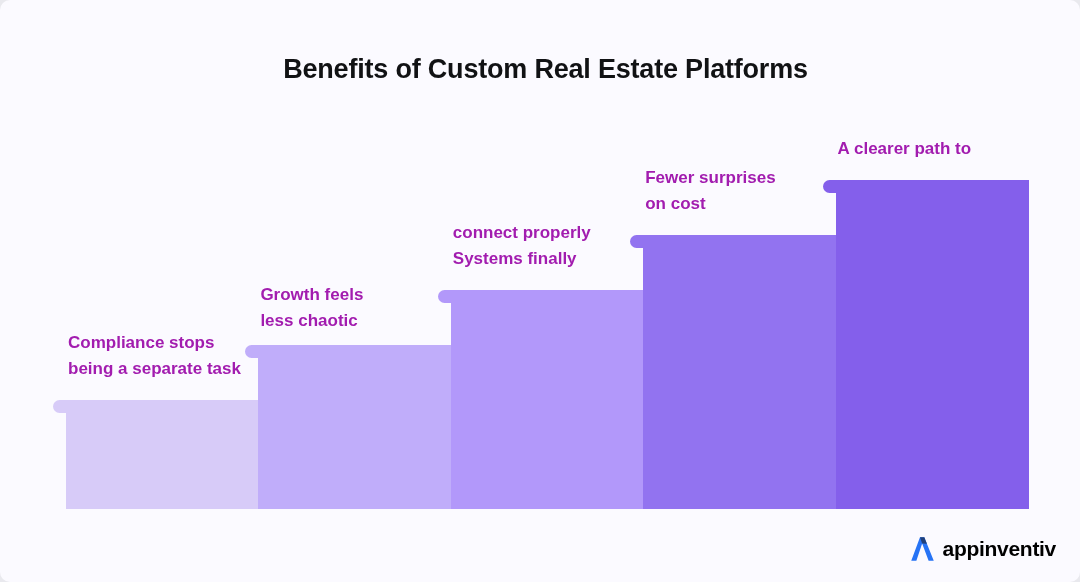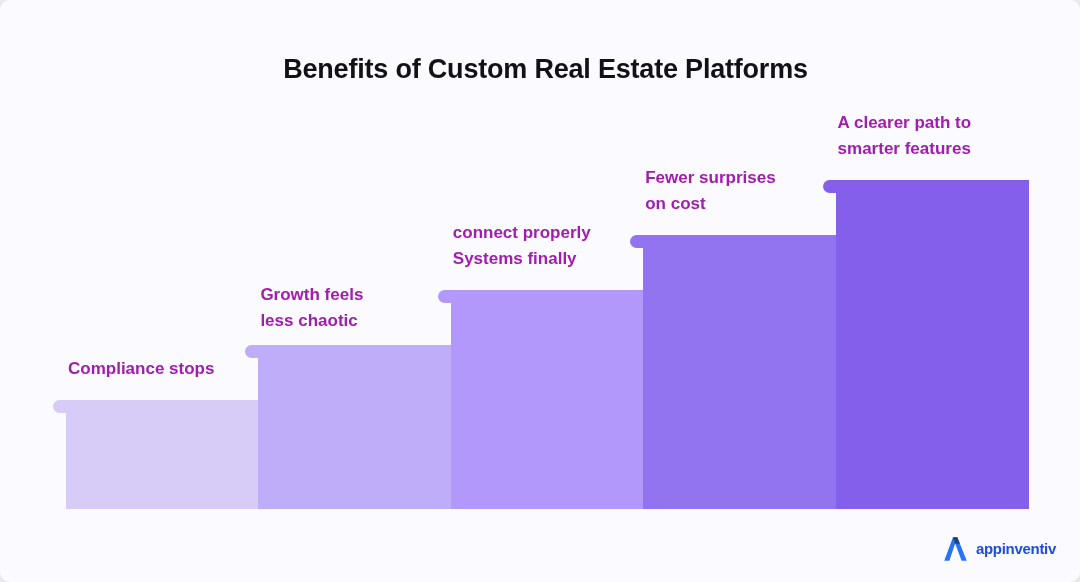--- a/index.html
+++ b/index.html
@@ -43,38 +43,39 @@
     white-space:nowrap;
   }
   .logo{
     position:absolute;
     right:24px;bottom:20px;
     display:flex;
     align-items:center;
     gap:7px;
   }
   .logo-text{
-    font-size:15px;
+    font-size:21px;
     font-weight:600;
     letter-spacing:-0.3px;
-    color:#1d4ed8;
+    color:#000000;
   }
 </style>
 </head>
 <body>
 
 <div class="canvas" style="background: rgb(251, 250, 255);">
 
   <h1 class="title">Benefits of Custom Real Estate Platforms</h1>
 
   <div>
 
     <div>
       <div class="step-label" style="left: 68px; bottom: 200px; margin-top: 46px;">
         <div>Compliance stops</div>
+        <div>being a separate task</div>
       </div>
       <div class="bar" style="left: 66px; width: 193.4px; height: 109px; background: rgb(215, 203, 248);"></div>
     </div>
 
     <div>
       <div class="step-label" style="left: 260.4px; bottom: 248px;">
         <div>Growth feels</div>
         <div>less chaotic</div>
       </div>
       <div class="bar" style="left: 258.4px; width: 193.4px; height: 164px; background: rgb(192, 173, 250);"></div>
@@ -92,21 +93,20 @@
       <div class="step-label" style="left: 645.2px; bottom: 365px;">
         <div>Fewer surprises</div>
         <div>on cost</div>
       </div>
       <div class="bar" style="left: 643.2px; width: 193.4px; height: 274px; background: rgb(146, 115, 240);"></div>
     </div>
 
     <div>
       <div class="step-label" style="left: 837.6px; bottom: 420px;">
         <div>A clearer path to</div>
-        <div>smarter features</div>
       </div>
       <div class="bar" style="left: 835.6px; width: 193.4px; height: 329px; background: rgb(132, 95, 235);"></div>
     </div>
 
   </div>
 
   <div class="logo">
     <svg width="27" height="27" viewBox="0 0 30 30" aria-hidden="true">
       <path d="M2.5 28.5 L12.2 2.5 L17 2.5 L27.5 28.5 L21.8 28.5 L14.6 9.5 L8.2 28.5 Z" fill="#2673F5"></path>
       <path d="M12.2 2.5 L17 2.5 L19.9 9.8 L14.6 9.5 Z" fill="#20407A"></path>

